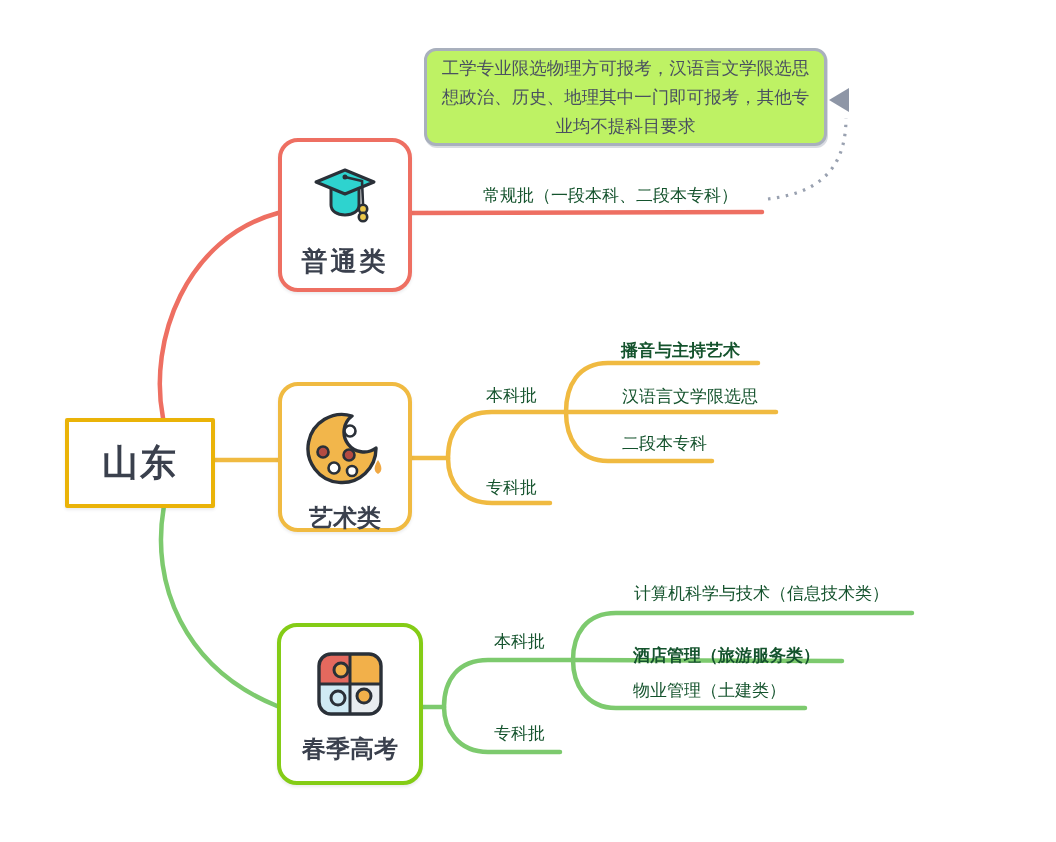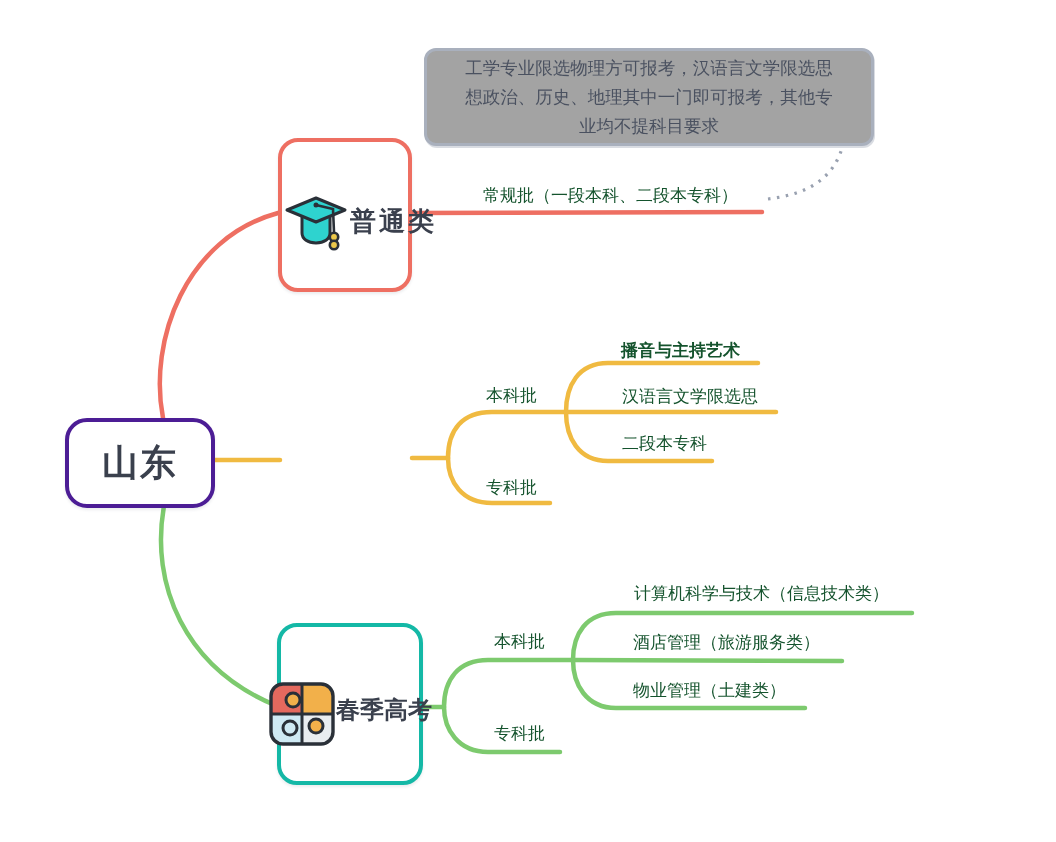--- a/index.html
+++ b/index.html
@@ -3,44 +3,44 @@
 <meta charset="utf-8">
 <style>
   html,body{margin:0;padding:0;background:#ffffff;}
   .stage{
     position:relative;width:1056px;height:842px;background:#ffffff;overflow:hidden;
     font-family:"Liberation Sans","DejaVu Sans",sans-serif;
   }
   svg.wires{position:absolute;left:0;top:0;width:1056px;height:842px;}
   .node{
     position:absolute;background:#ffffff;box-sizing:border-box;
-    display:flex;flex-direction:row;align-items:center;
+    display:flex;flex-direction:column;align-items:center;
     box-shadow:0 2px 3px rgba(60,70,90,.10);
   }
   .root-node{
     left:65px;top:418px;width:150px;height:90px;
-    border:4px solid #4c1d95;border-radius:22px;
+    border:4px solid #eab308;border-radius:2px;
     justify-content:center;
   }
   .root-label{font-size:36px;font-weight:bold;color:#3a404d;letter-spacing:2px;}
   .cat-node{width:134px;border-radius:20px;justify-content:flex-start;}
   .cat-node .icon-wrap{margin-top:24px;}
   .cat-label{font-weight:bold;color:#3a404d;margin-top:12px;white-space:nowrap;}
   .node-putong{left:278px;top:138px;height:154px;border:4px solid #ee6f62;}
   .node-putong .cat-label{font-size:26px;letter-spacing:3px;}
   .node-yishu{left:278px;top:382px;height:150px;border:4px solid #f0ba41;}
   .node-yishu .cat-label{font-size:24px;}
-  .node-chunji{left:277px;top:623px;width:146px;height:162px;border:4px solid #14b8a6;justify-content:center;}
+  .node-chunji{left:277px;top:623px;width:146px;height:162px;border:4px solid #84cc16;}
   .node-chunji .cat-label{font-size:24px;}
   .twig{
     position:absolute;font-size:17px;color:#14532d;white-space:nowrap;line-height:20px;
   }
   .notebox{
-    position:absolute;left:424px;top:48px;width:450px;height:98px;box-sizing:border-box;
-    background:#a3a3a3;border:3px solid #a9b0bd;border-radius:12px;
+    position:absolute;left:424px;top:48px;width:403px;height:98px;box-sizing:border-box;
+    background:#bef264;border:3px solid #a9b0bd;border-radius:12px;
     box-shadow:1px 2px 0 rgba(130,140,160,.30);
     display:flex;align-items:center;justify-content:center;
   }
   .notebox p{
     margin:0;padding:0 10px;font-size:17.5px;line-height:29px;color:#4a5160;
     text-align:center;white-space:pre-line;
   }
 </style>
 </head>
 <body>
@@ -89,20 +89,34 @@
         <path d="M34 4 L 63 16 L 34 28 L 5 16 Z" fill="#2ed3cf" stroke="#2a3038" stroke-width="3" stroke-linejoin="round"></path>
         <circle cx="34" cy="11" r="2.5" fill="#2a3038"></circle>
         <path d="M34 11 L 51 15 L 52 38" fill="none" stroke="#2a3038" stroke-width="2.6" stroke-linecap="round"></path>
         <circle cx="52" cy="43" r="4.2" fill="#ecc84a" stroke="#2a3038" stroke-width="2.6"></circle>
         <circle cx="52" cy="51" r="4.2" fill="#ecc84a" stroke="#2a3038" stroke-width="2.6"></circle>
       </svg>
     </span>
     <div class="cat-label">普通类</div>
   </div>
 
+  <div class="node cat-node node-yishu">
+    <span class="icon-wrap">
+      <svg width="82" height="76" viewBox="0 0 82 76">
+        <path d="M 48 6 A 34 34 0 1 0 72 38 A 20 20 0 0 1 48 6 Z" fill="#f2b64b" stroke="#2a3038" stroke-width="3.4" stroke-linejoin="round"></path>
+        <circle cx="46" cy="21" r="5.5" fill="#ffffff" stroke="#2a3038" stroke-width="2.6"></circle>
+        <circle cx="19" cy="42" r="5.5" fill="#b44b41" stroke="#2a3038" stroke-width="2.6"></circle>
+        <circle cx="45" cy="45" r="5.5" fill="#b44b41" stroke="#2a3038" stroke-width="2.6"></circle>
+        <circle cx="30" cy="58" r="5.5" fill="#ffffff" stroke="#2a3038" stroke-width="2.6"></circle>
+        <circle cx="48" cy="61" r="5" fill="#ffffff" stroke="#2a3038" stroke-width="2.6"></circle>
+        <path d="M 74 50 C 78 56 79 61 74 64 C 69 61 70 56 74 50 Z" fill="#f0a843"></path>
+      </svg>
+    </span>
+    <div class="cat-label">艺术类</div>
+  </div>
 
   <div class="node cat-node node-chunji">
     <span class="icon-wrap">
       <svg width="68" height="66" viewBox="0 0 68 66">
         <path d="M 34 3 H 15 Q 3 3 3 15 V 33 H 34 Z" fill="#e4695e"></path>
         <path d="M 34 3 H 53 Q 65 3 65 15 V 33 H 34 Z" fill="#f2b04a"></path>
         <path d="M 3 33 H 34 V 63 H 15 Q 3 63 3 51 Z" fill="#cfeaf4"></path>
         <path d="M 34 33 H 65 V 51 Q 65 63 53 63 H 34 Z" fill="#e9edf0"></path>
         <rect x="3" y="3" width="62" height="60" rx="12" fill="none" stroke="#2a3038" stroke-width="3.4"></rect>
         <path d="M 34 3 V 63 M 3 33 H 65" fill="none" stroke="#2a3038" stroke-width="3"></path>
@@ -118,16 +132,16 @@
 
   <div class="twig" style="left:486px;top:386px;">本科批</div>
   <div class="twig" style="left:486px;top:478px;">专科批</div>
   <div class="twig" style="left:621px;top:341px;font-weight:bold;">播音与主持艺术</div>
   <div class="twig" style="left:622px;top:387px;">汉语言文学限选思</div>
   <div class="twig" style="left:622px;top:434px;">二段本专科</div>
 
   <div class="twig" style="left:494px;top:632px;">本科批</div>
   <div class="twig" style="left:494px;top:724px;">专科批</div>
   <div class="twig" style="left:634px;top:584px;text-align:right;">计算机科学与技术（信息技术类）</div>
-  <div class="twig" style="left:633px;top:633px;">酒店管理（旅游服务类）</div>
+  <div class="twig" style="left:633px;top:646px;font-weight:bold;">酒店管理（旅游服务类）</div>
   <div class="twig" style="left:633px;top:682px;font-family:Liberation Mono, monospace;">物业管理（土建类）</div>
 
 </div>
 
 </body></html>

